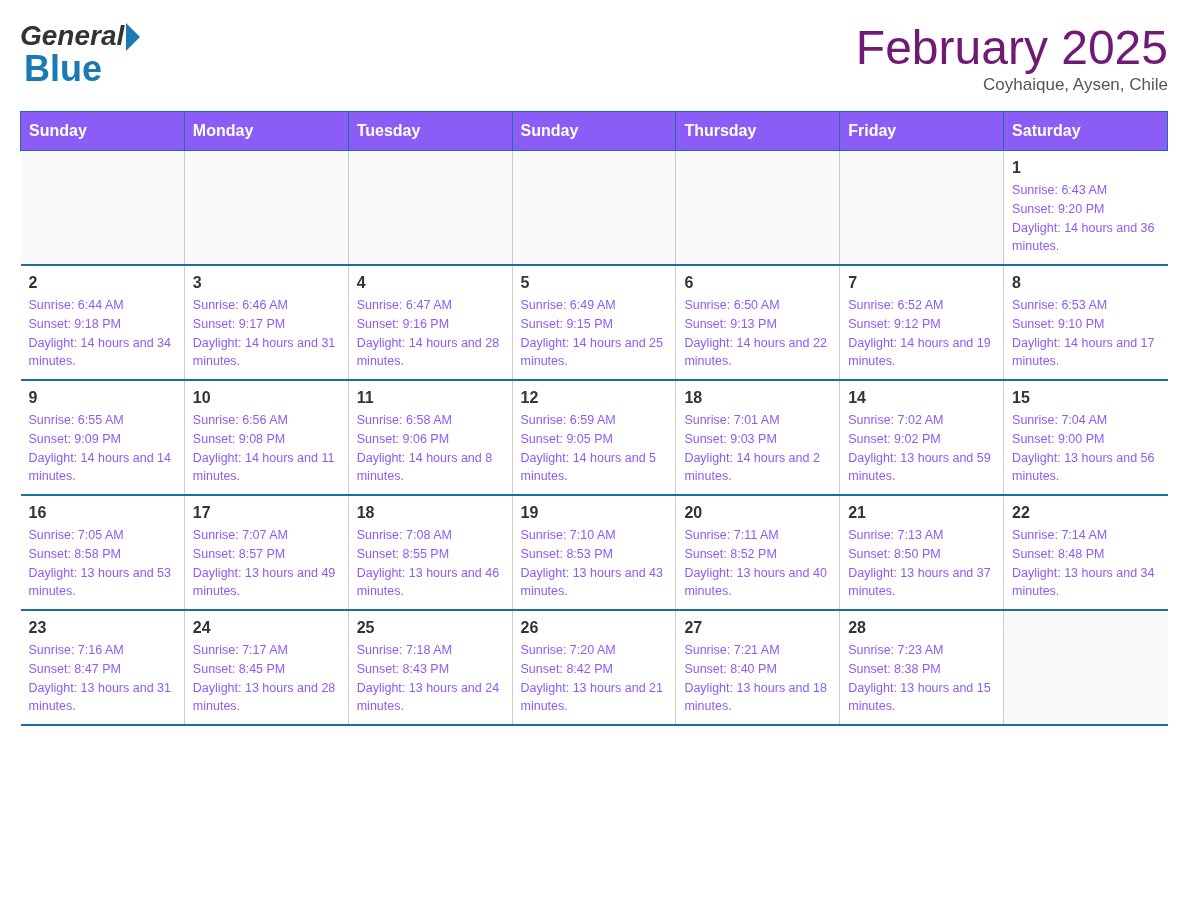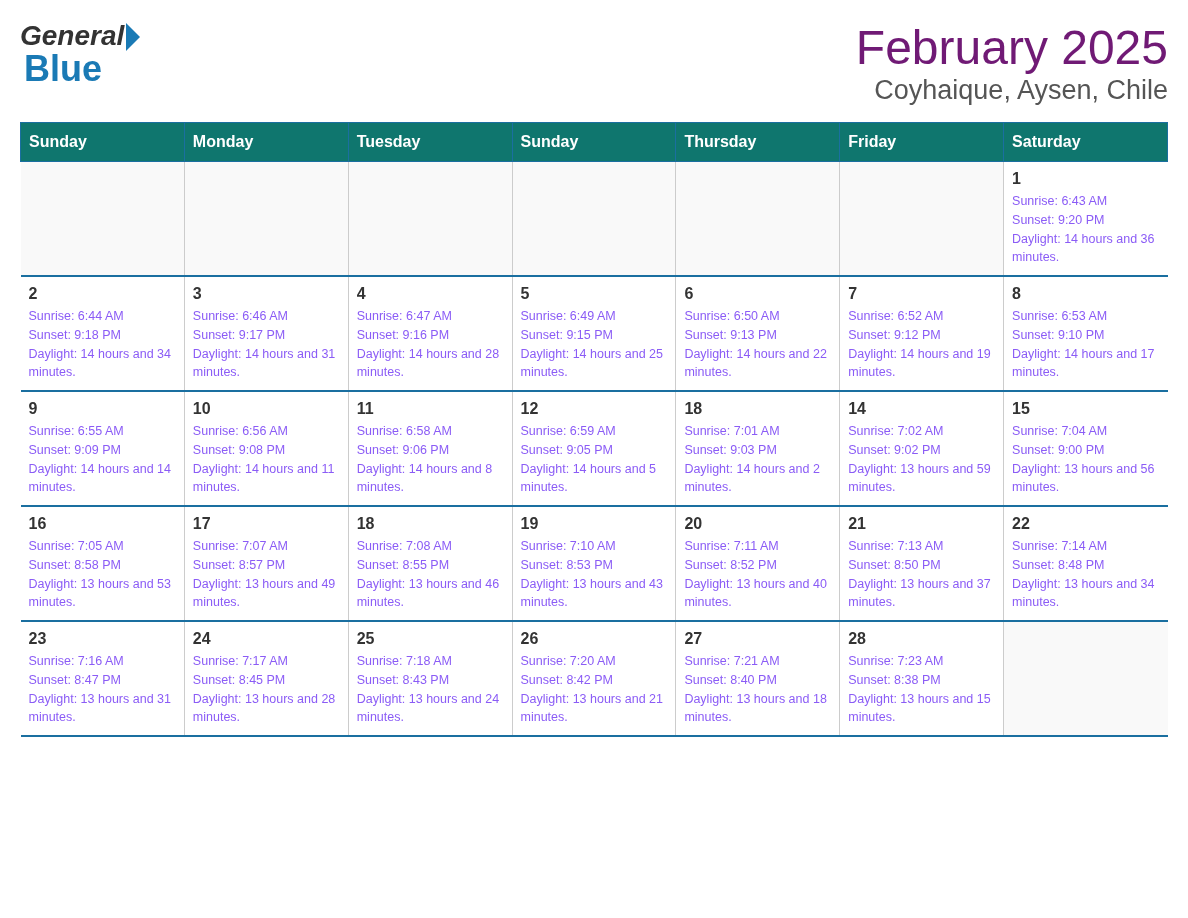--- a/index.html
+++ b/index.html
@@ -49,29 +49,29 @@
     }
     .title-section {
       text-align: right;
     }
     .month-title {
       font-size: 48px;
       font-weight: normal;
       color: #701a75;
     }
     .location {
-      font-size: 27px;
+      font-size: 17px;
       color: #555;
     }
     .calendar-table {
       width: 100%;
       border-collapse: collapse;
     }
     .calendar-table thead tr th {
-      background-color: #0f766e;
+      background-color: #8b5cf6;
       color: #fff;
       font-size: 16px;
       font-weight: bold;
       padding: 10px 8px;
       text-align: left;
       border: 1px solid #1a6fa0;
     }
     .calendar-table tbody tr {
       border-bottom: 2px solid #1a6fa0;
     }

